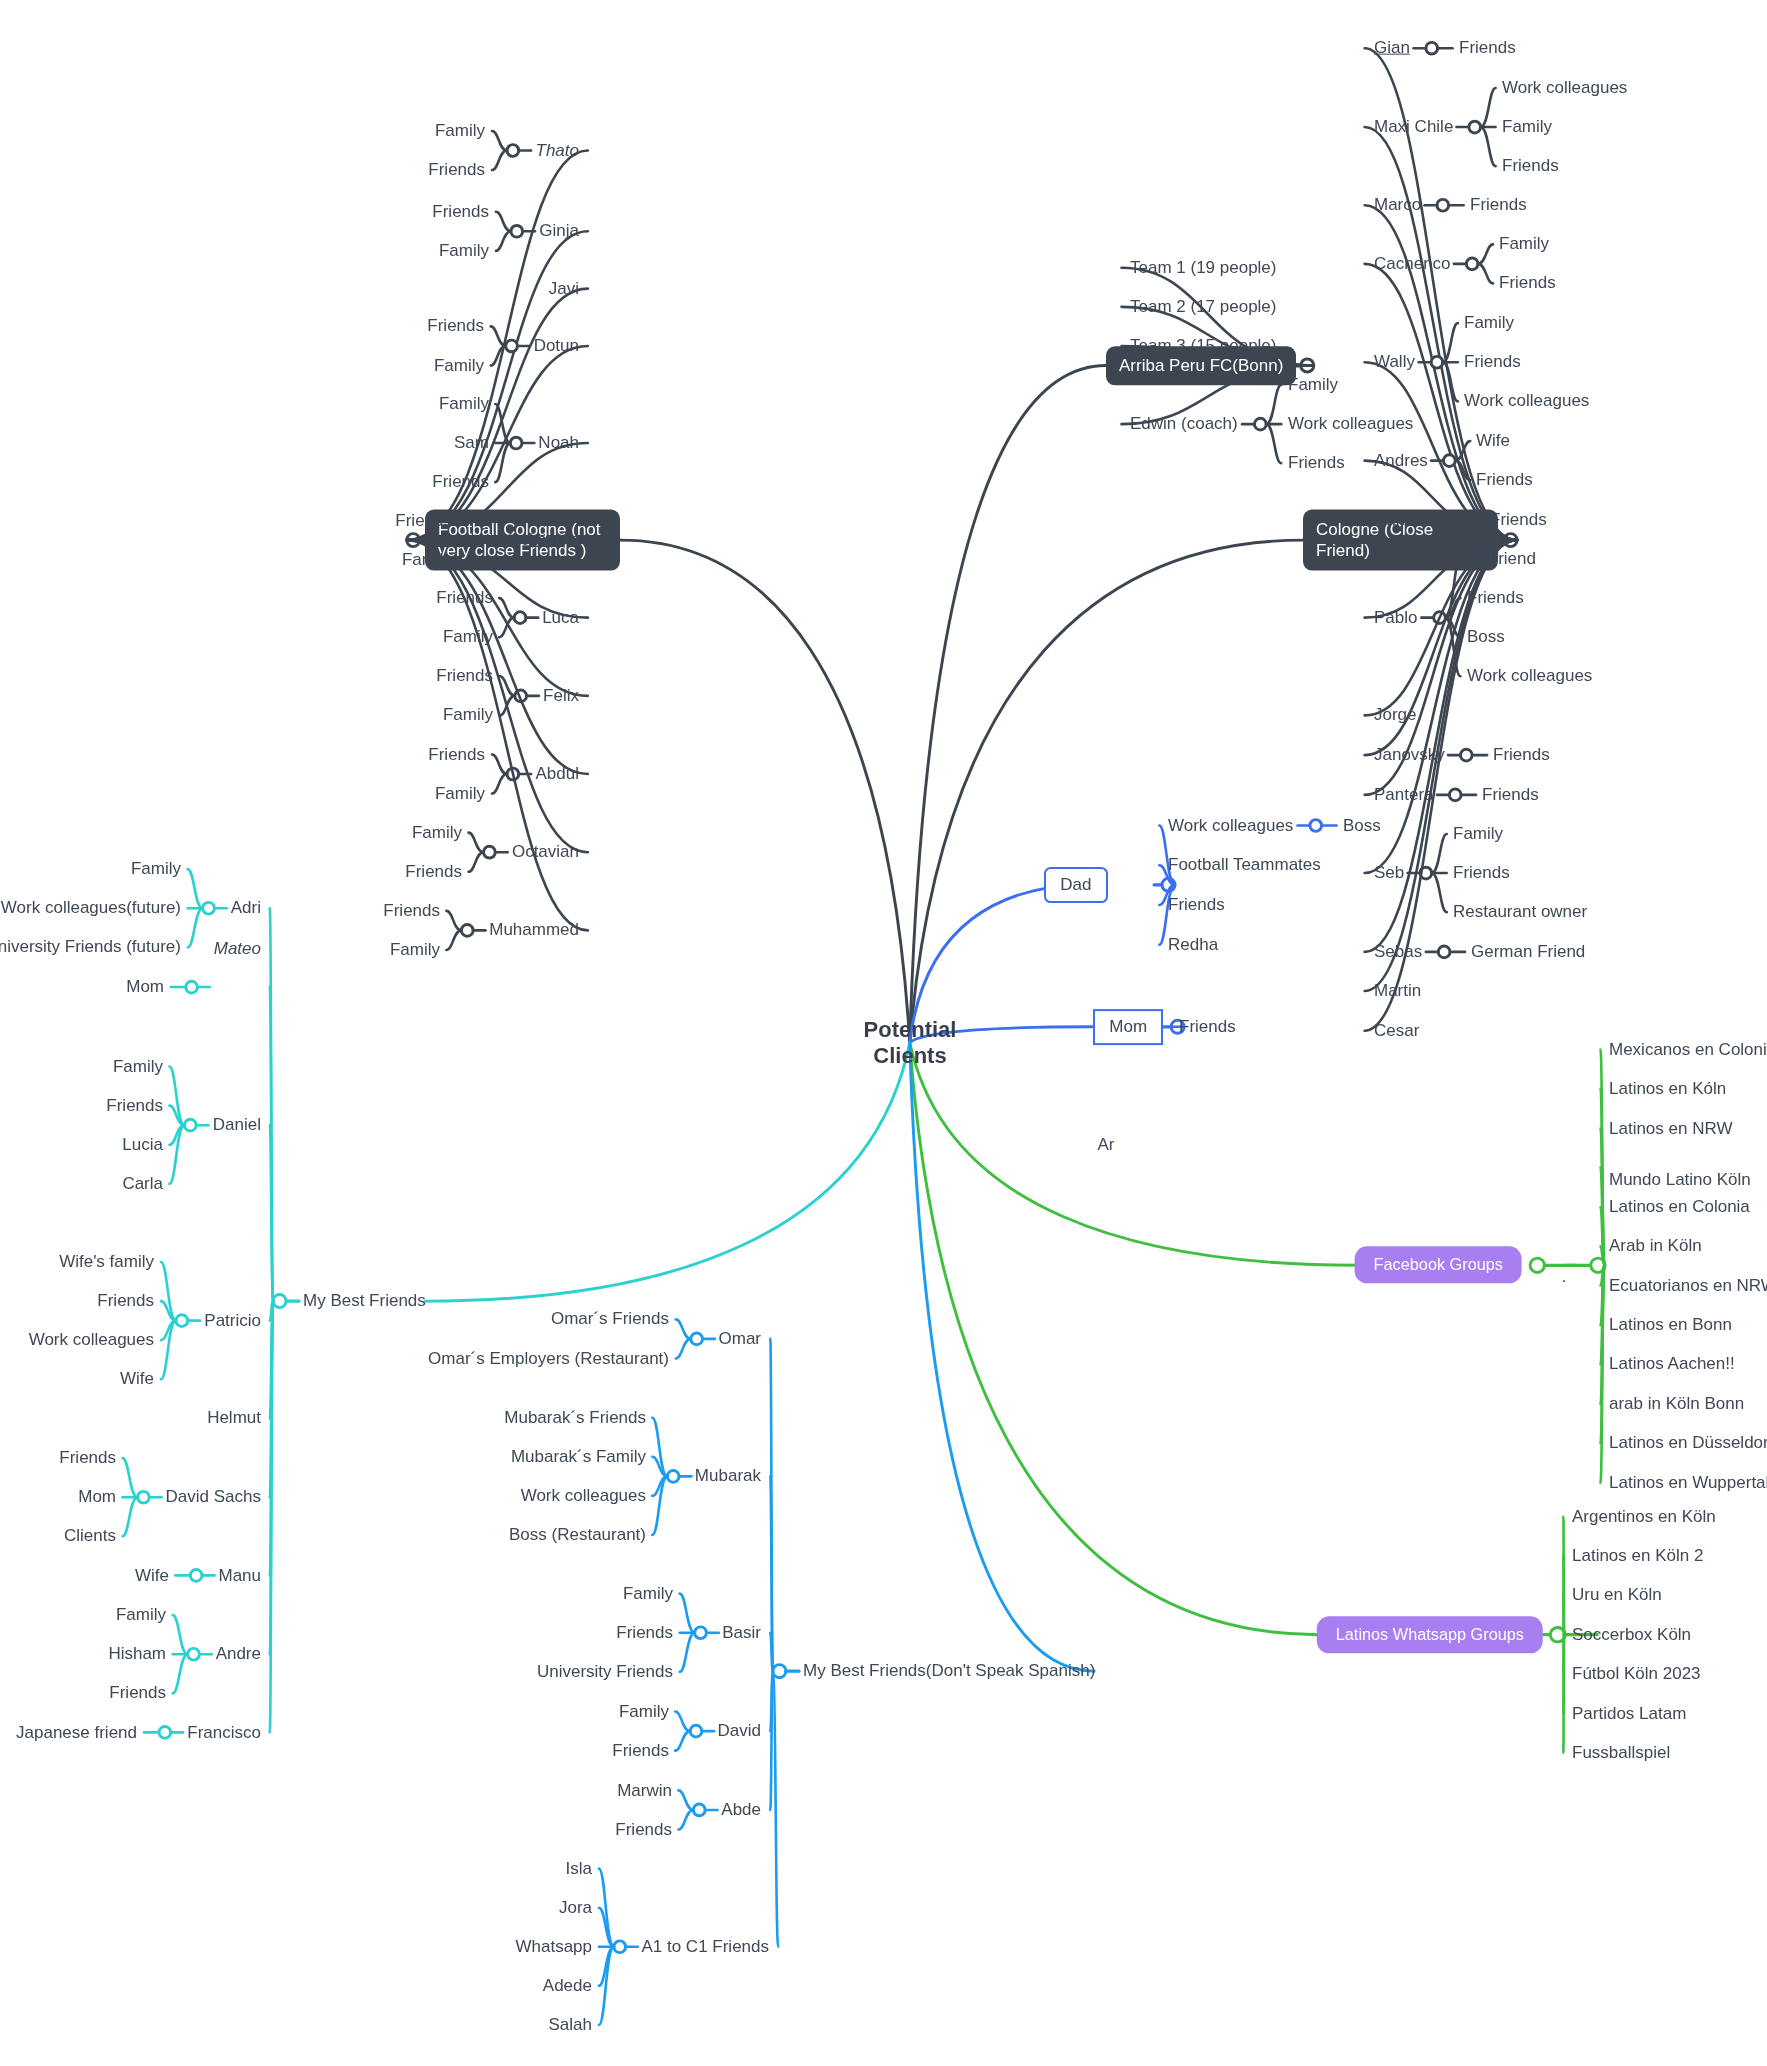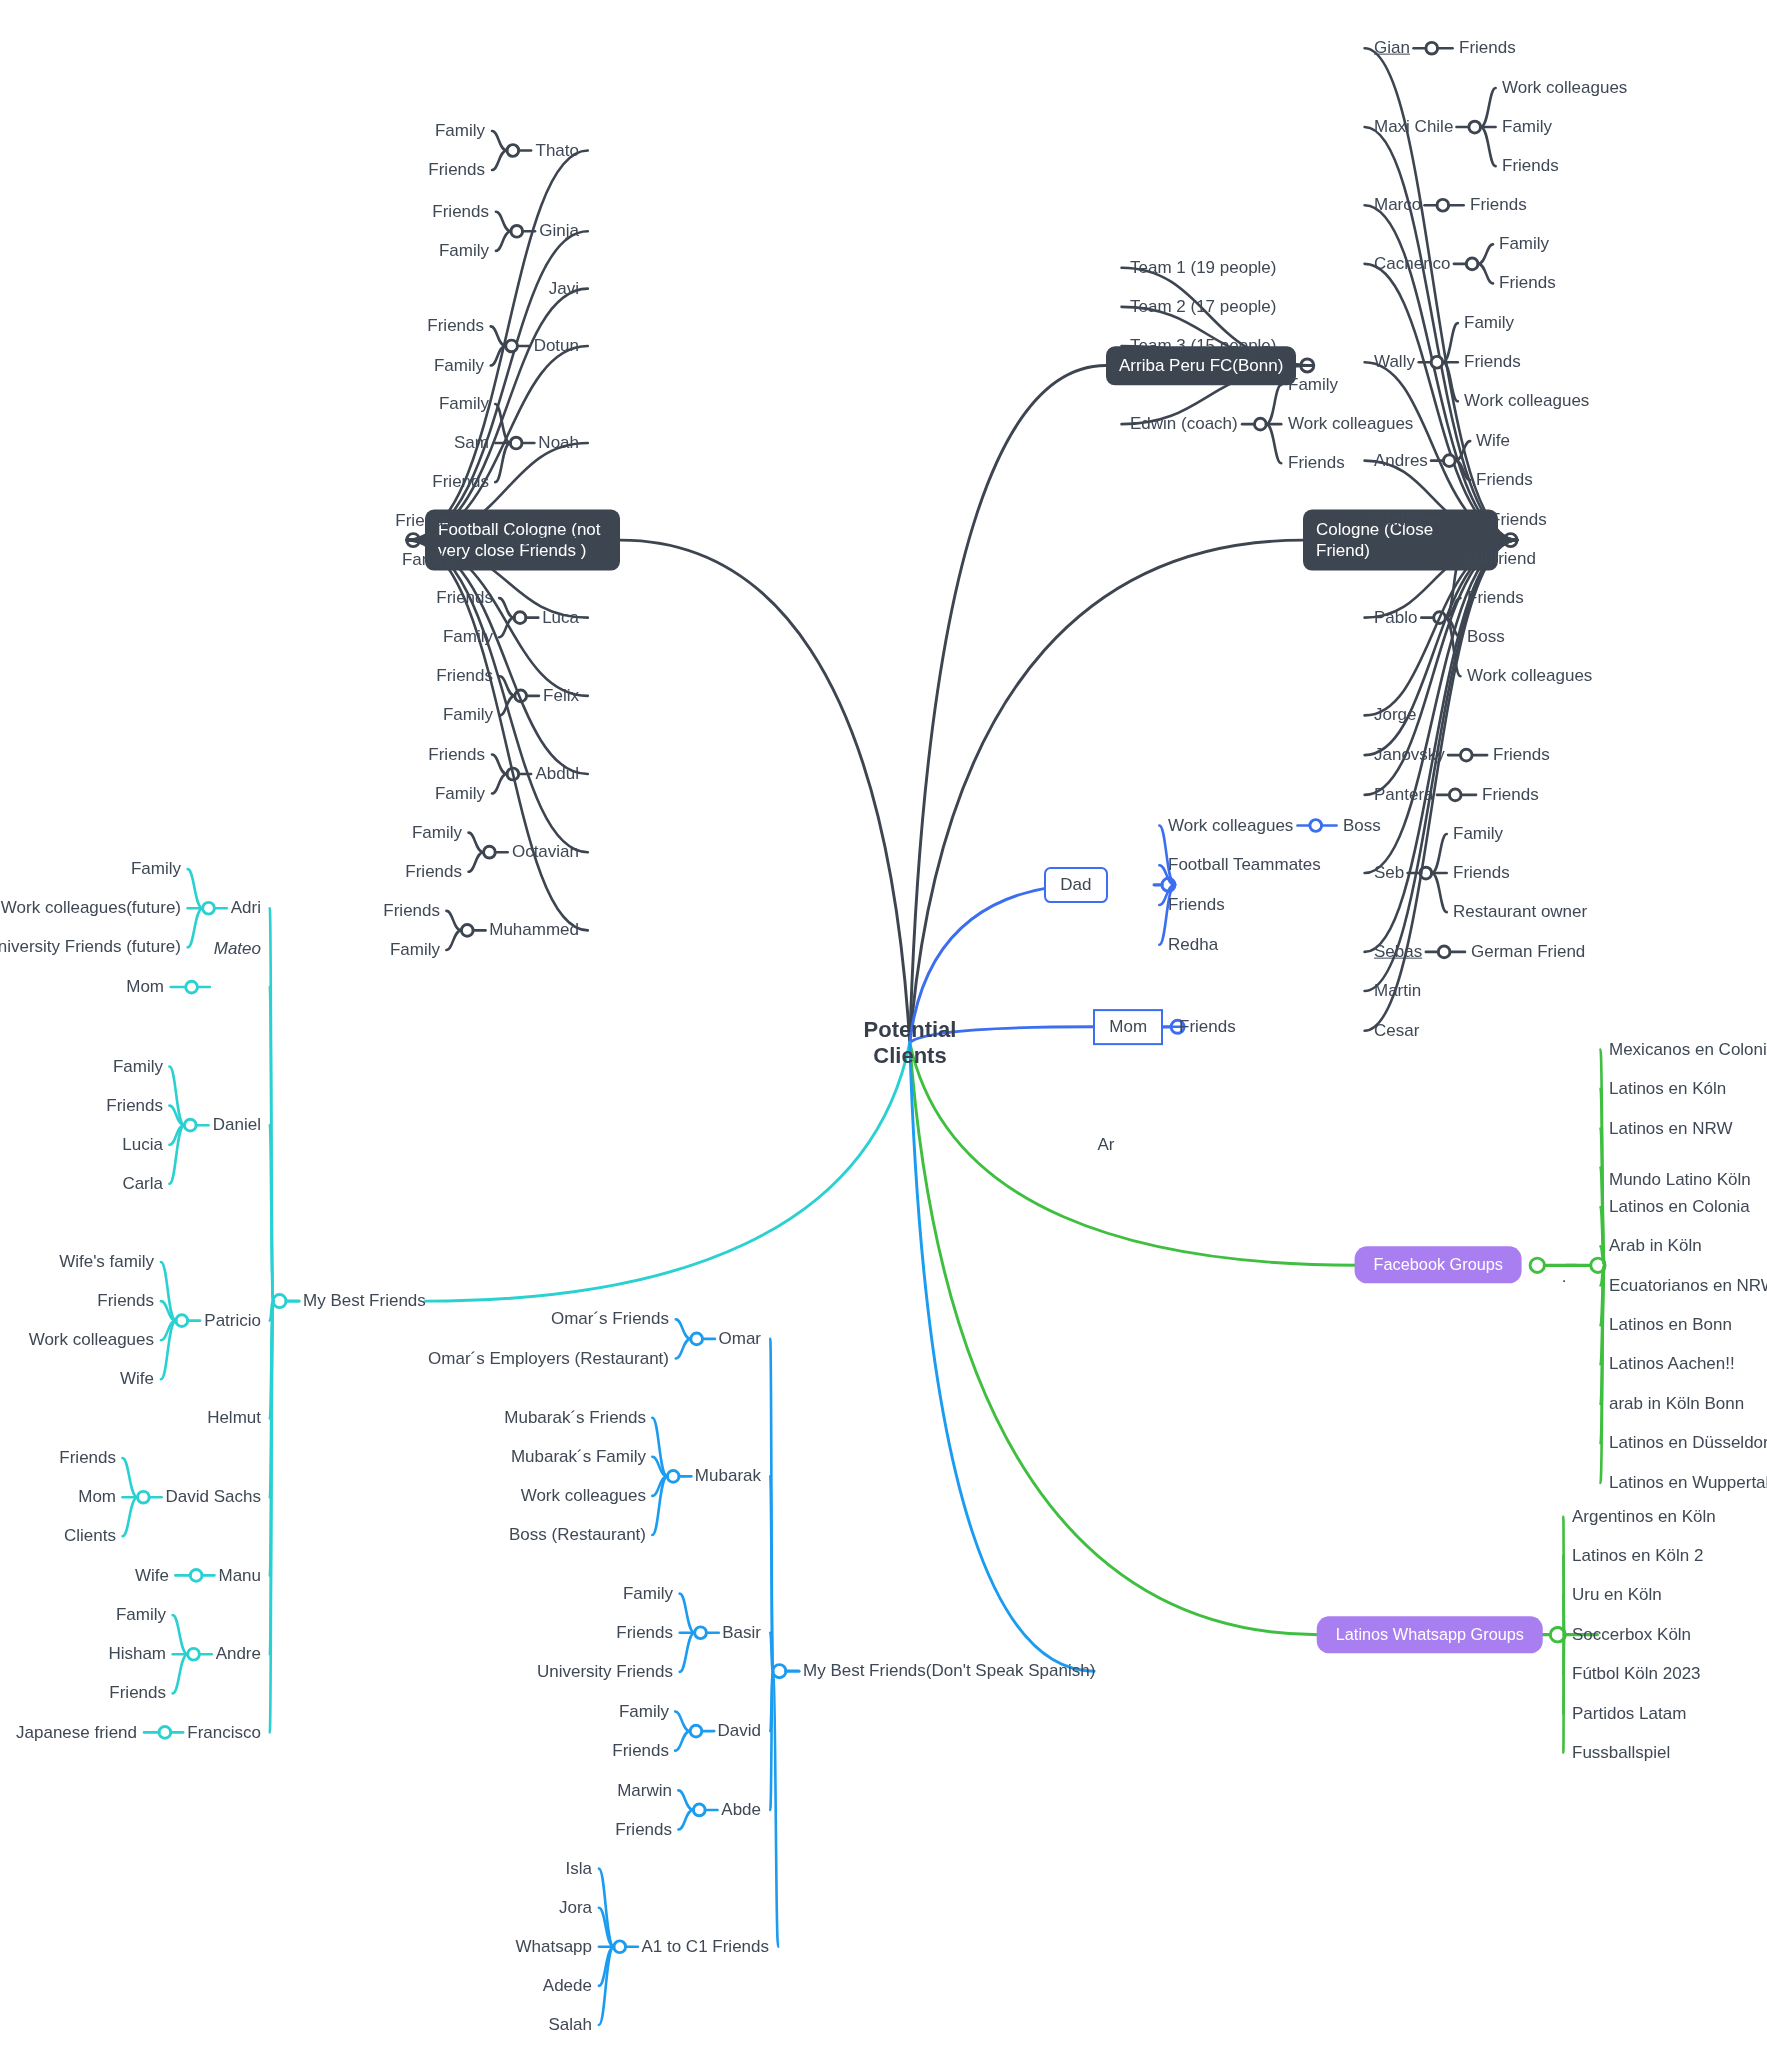--- a/index.html
+++ b/index.html
@@ -296,21 +296,21 @@
       <path d="M 942 2988 C 929.35 2988, 929.35 3108, 919 3108" fill="none" stroke="#1b9cf0" stroke-width="4" stroke-linecap="round"></path>
     </svg>
   <div id="layer">
       <div class="root" style="left: 910px; top: 1043px;">
         <div>Potential</div>
         <div>Clients</div>
       </div>
       <div class="free" style="left: 1106px; top: 1145px;">Ar</div>
       <div class="dotlbl" style="left: 1564px; top: 1277px;">.</div>
       <div class="pill rr" style="left: 620px; top: 540px; max-width: 195px;">Football Cologne  (not very close Friends )</div>
-      <div class="lbl r" style="left: 579px; top: 151px;">Thato</div>
+      <div class="lbl r" style="left: 579px; top: 151px; font-style: italic;">Thato</div>
       <div class="lbl r" style="left: 485px; top: 131px;">Family</div>
       <div class="lbl r" style="left: 485px; top: 170px;">Friends</div>
       <div class="lbl r" style="left: 579px; top: 231px;">Ginja</div>
       <div class="lbl r" style="left: 489px; top: 212px;">Friends</div>
       <div class="lbl r" style="left: 489px; top: 251px;">Family</div>
       <div class="lbl r" style="left: 579px; top: 289px;">Javi</div>
       <div class="lbl r" style="left: 579px; top: 346px;">Dotun</div>
       <div class="lbl r" style="left: 484px; top: 326px;">Friends</div>
       <div class="lbl r" style="left: 484px; top: 366px;">Family</div>
       <div class="lbl r" style="left: 579px; top: 443px;">Noah</div>
@@ -371,21 +371,21 @@
       <div class="lbl l" style="left: 1467px; top: 676px;">Work colleagues</div>
       <div class="lbl l" style="left: 1374px; top: 715px;">Jorge</div>
       <div class="lbl l" style="left: 1374px; top: 755px;">Janovsky</div>
       <div class="lbl l" style="left: 1493px; top: 755px;">Friends</div>
       <div class="lbl l" style="left: 1374px; top: 795px;">Pantera</div>
       <div class="lbl l" style="left: 1482px; top: 795px;">Friends</div>
       <div class="lbl l" style="left: 1374px; top: 873px;">Seb</div>
       <div class="lbl l" style="left: 1453px; top: 834px;">Family</div>
       <div class="lbl l" style="left: 1453px; top: 873px;">Friends</div>
       <div class="lbl l" style="left: 1453px; top: 912px;">Restaurant owner</div>
-      <div class="lbl l" style="left: 1374px; top: 952px; text-decoration: underline;">Sebas</div>
+      <div class="lbl l" style="left: 1374px; top: 952px;">Sebas</div>
       <div class="lbl l" style="left: 1471px; top: 952px;">German Friend</div>
       <div class="lbl l" style="left: 1374px; top: 991px;">Martin</div>
       <div class="lbl l" style="left: 1374px; top: 1031px;">Cesar</div>
       <div class="boxout" style="left: 1044px; top: 885px;">Dad</div>
       <div class="lbl l" style="left: 1168px; top: 826px;">Work colleagues</div>
       <div class="lbl l" style="left: 1343px; top: 826px;">Boss</div>
       <div class="lbl l" style="left: 1168px; top: 865px;">Football Teammates</div>
       <div class="lbl l" style="left: 1168px; top: 905px;">Friends</div>
       <div class="lbl l" style="left: 1168px; top: 945px;">Redha</div>
       <div class="boxout sq" style="left: 1093px; top: 1027px;">Mom</div>

